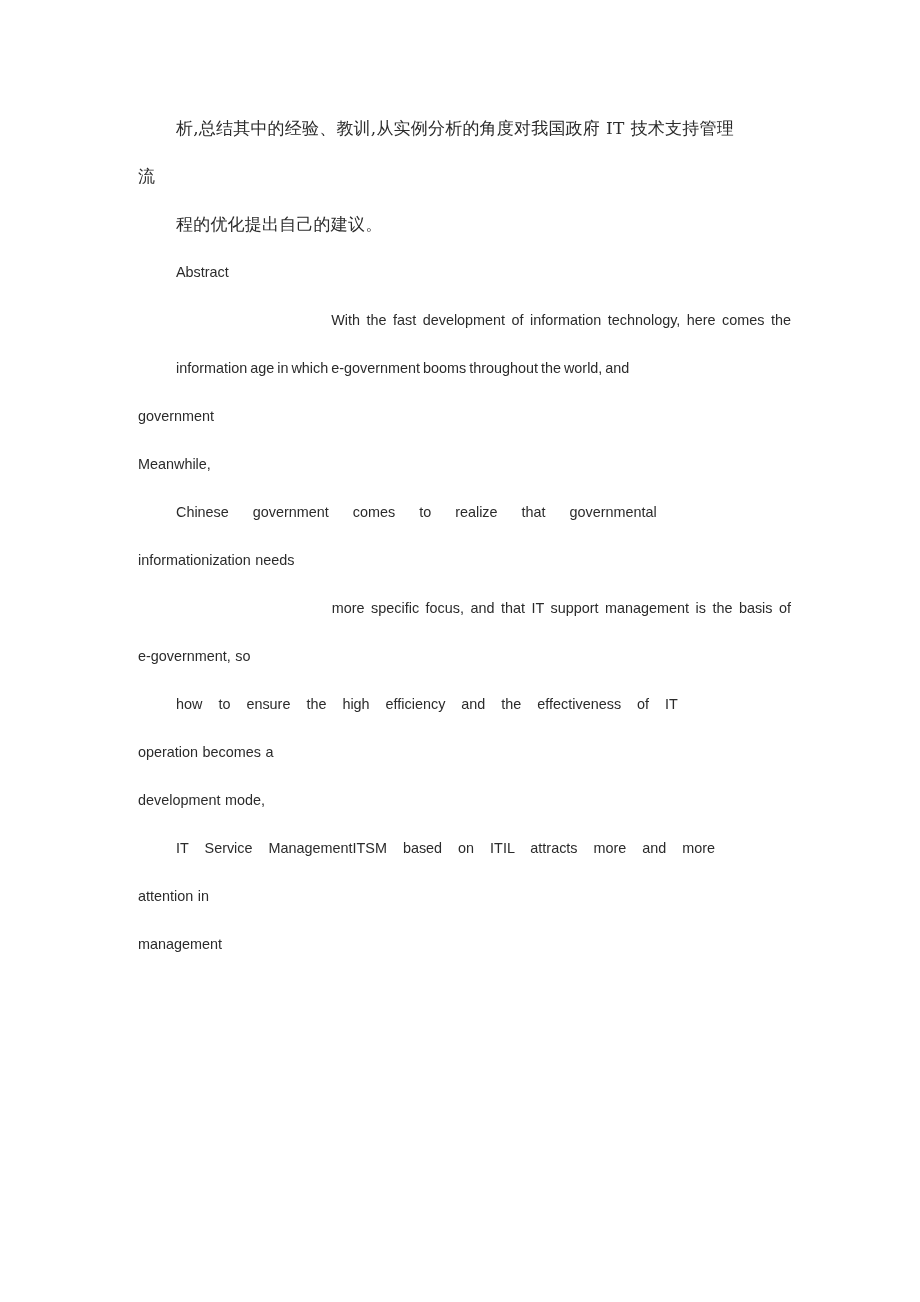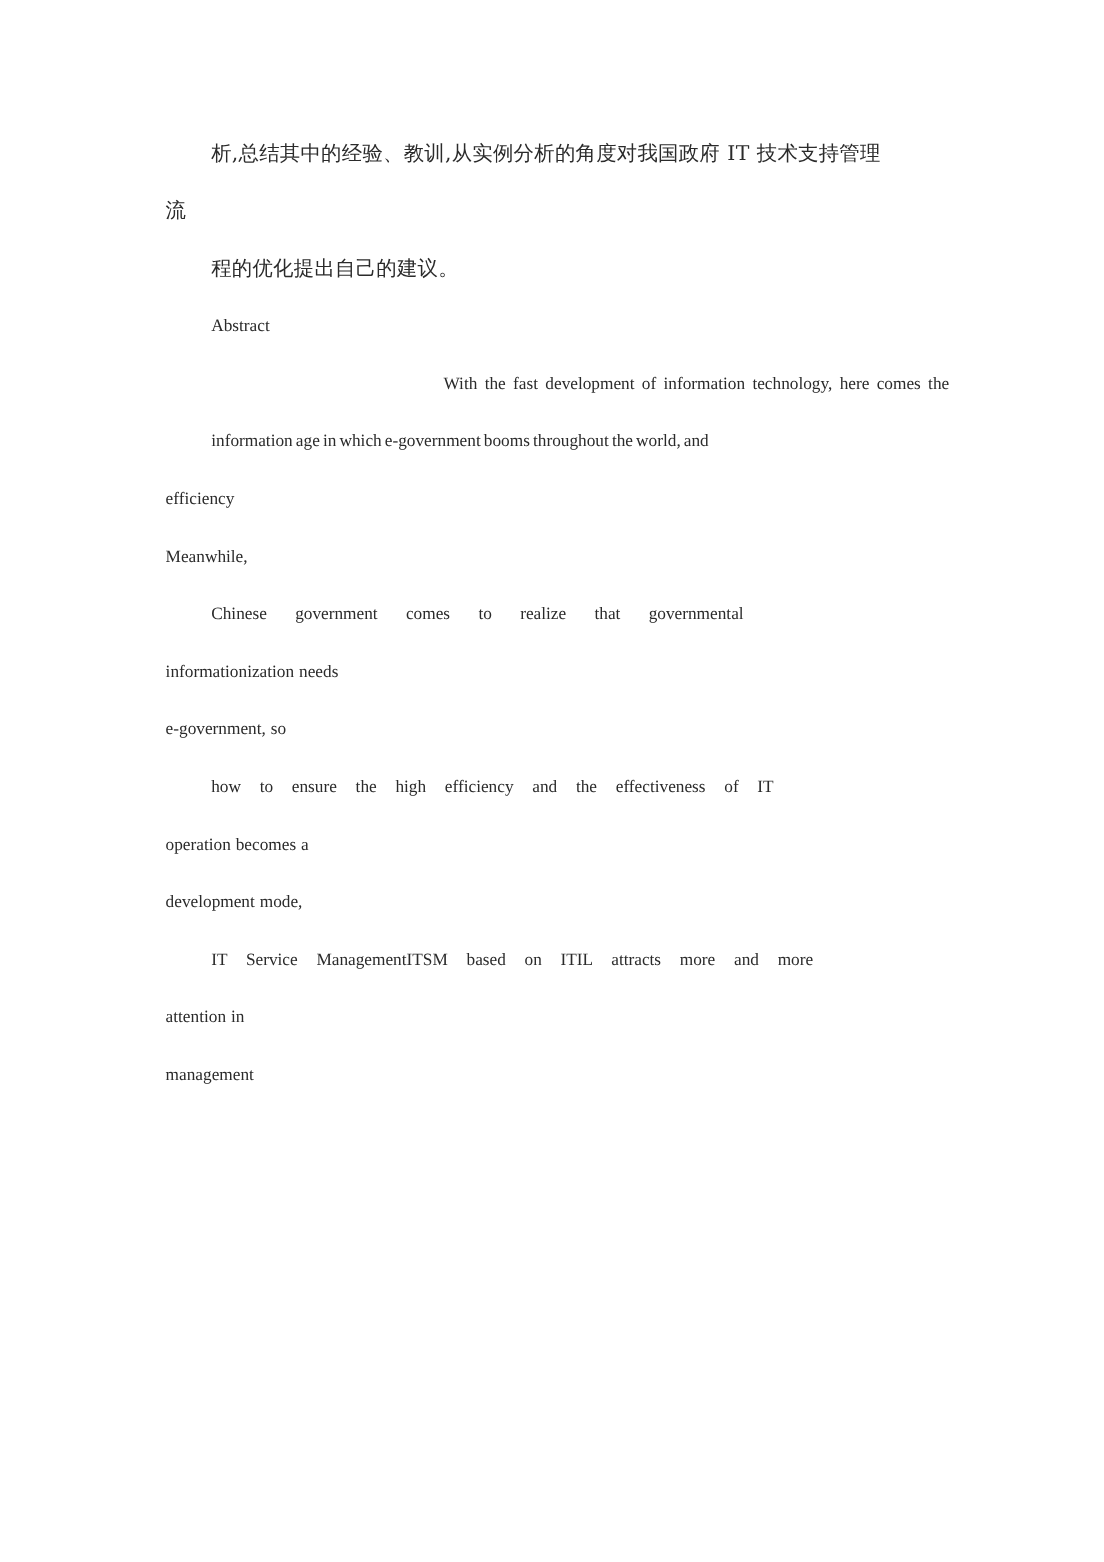--- a/index.html
+++ b/index.html
@@ -42,21 +42,21 @@
 
   
   .cjk {
     font-family: "DejaVu Serif", "Liberation Serif", serif;
     font-size: 17px;
     letter-spacing: 0.2px;
   }
 
   
   .eng {
-    font-family: Liberation Serif, serif;
+    font-family: Liberation Sans, sans-serif;
     font-size: 14.4px;
     letter-spacing: 0px;
   }
 
   
   .indent {
     padding-left: 38px;
   }
   .flush {
     padding-left: 0;
@@ -74,24 +74,25 @@
 <body style="background: rgb(255, 255, 255);">
 
 <div id="page" style="background: rgb(255, 255, 255); color: rgb(43, 43, 43);">
   <div class="doc-body">
       <div class="line cjk indent ws-xs">析,总结其中的经验、教训,从实例分析的角度对我国政府 IT 技术支持管理</div>
       <div class="line cjk flush ws-xs">流</div>
       <div class="line cjk indent ws-xs">程的优化提出自己的建议。</div>
       <div class="line eng indent ws-xs">Abstract</div>
       <div class="line eng indent ws-sm">With the fast development of information technology, here comes the</div>
       <div class="line eng indent ws-neg">information age in which e-government booms throughout the world, and</div>
-      <div class="line eng flush ws-xs">efficiency</div>
+      <div class="line eng flush ws-xs">government</div>
       <div class="line eng flush ws-xs">Meanwhile,</div>
       <div class="line eng indent ws-xl">Chinese government comes to realize that governmental</div>
       <div class="line eng flush ws-xs">informationization needs</div>
+      <div class="line eng indent ws-sm">more specific focus, and that IT support management is the basis of</div>
       <div class="line eng flush ws-xs">e-government, so</div>
       <div class="line eng indent ws-lg">how to ensure the high efficiency and the effectiveness of IT</div>
       <div class="line eng flush ws-xs">operation becomes a</div>
       <div class="line eng flush ws-xs">development mode,</div>
       <div class="line eng indent ws-lg">IT Service ManagementITSM based on ITIL attracts more and more</div>
       <div class="line eng flush ws-xs">attention in</div>
       <div class="line eng flush ws-xs">management</div>
     </div>
 </div>
 

